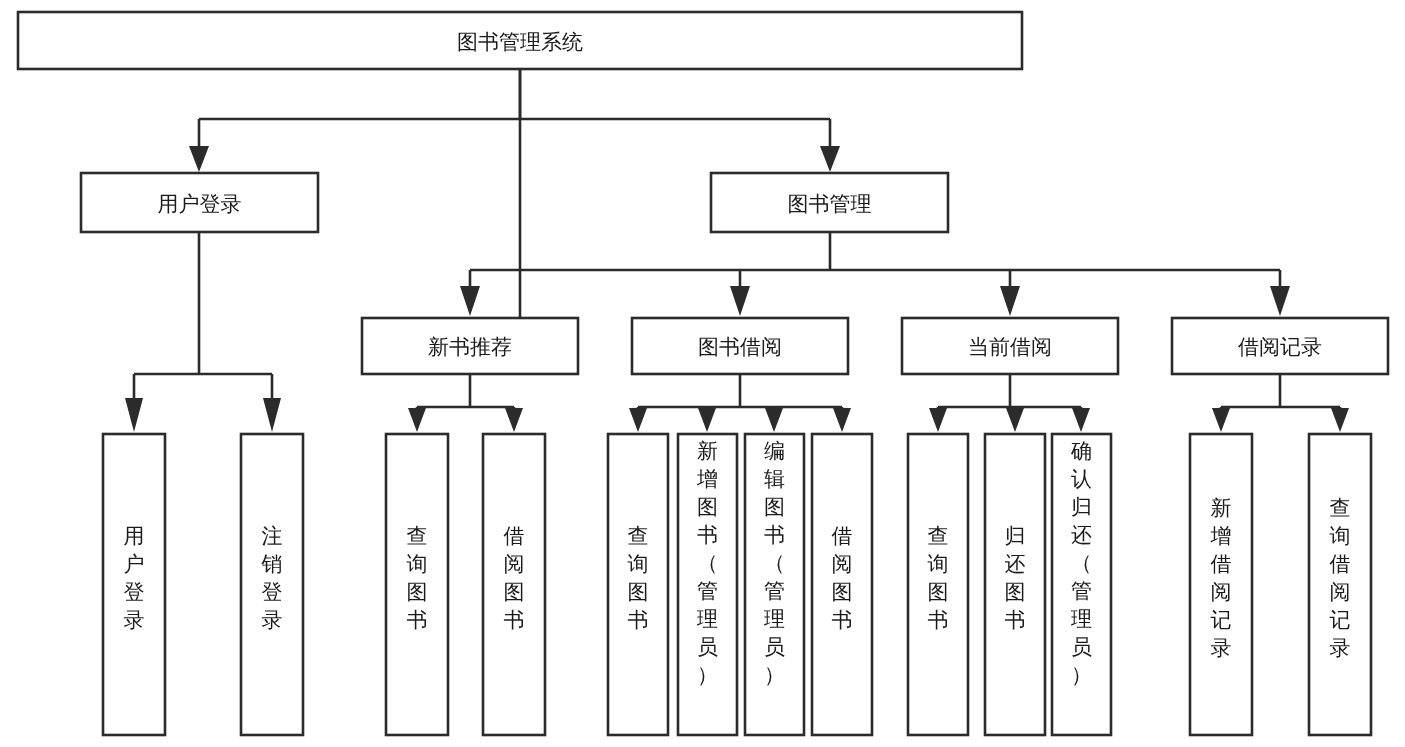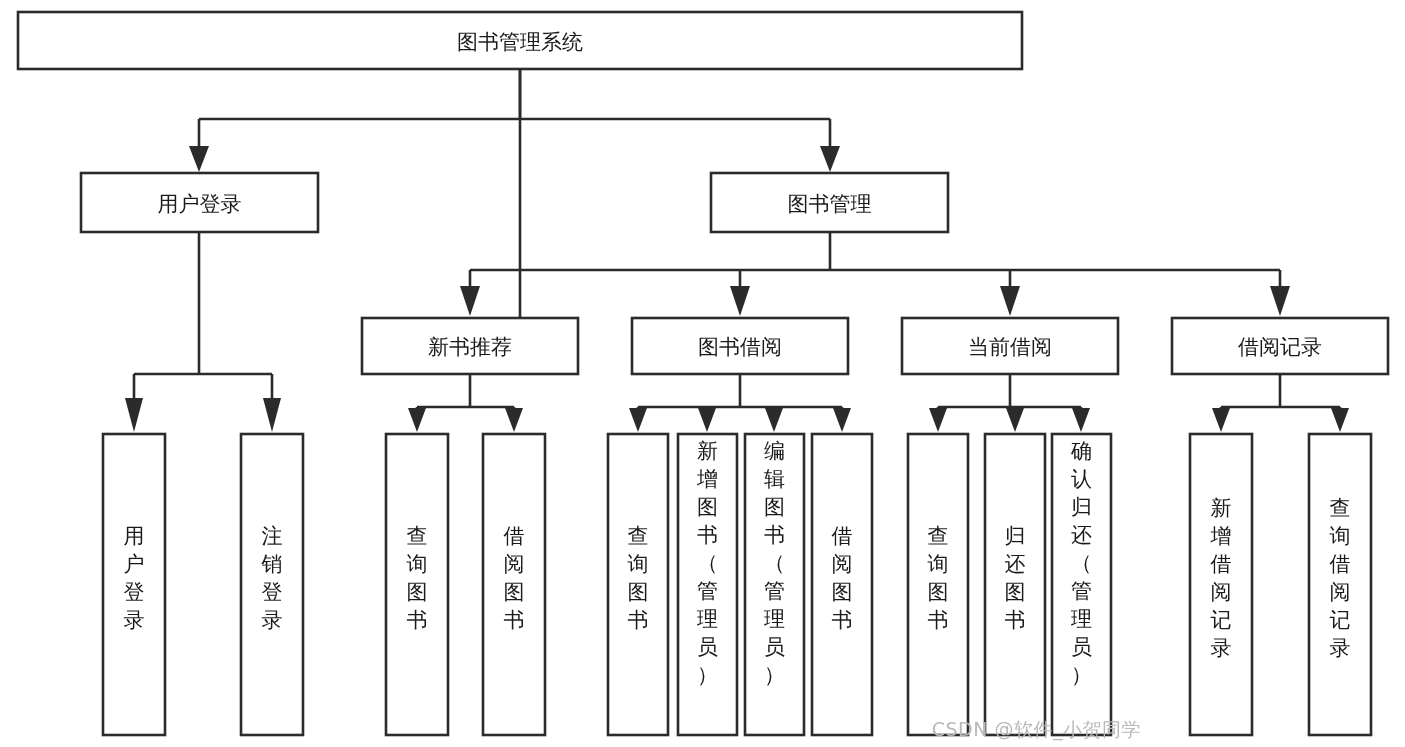--- a/index.html
+++ b/index.html
@@ -224,14 +224,13 @@
           <rect class="node-box" x="1190" y="434" width="62" height="301"></rect>
           <text class="node-label-v"><tspan x="1221" y="514.5">新</tspan><tspan x="1221" y="542.5">增</tspan><tspan x="1221" y="570.5">借</tspan><tspan x="1221" y="598.5">阅</tspan><tspan x="1221" y="626.5">记</tspan><tspan x="1221" y="654.5">录</tspan></text>
         </g>
         <g>
           <rect class="node-box" x="1309" y="434" width="62" height="301"></rect>
           <text class="node-label-v"><tspan x="1340" y="514.5">查</tspan><tspan x="1340" y="542.5">询</tspan><tspan x="1340" y="570.5">借</tspan><tspan x="1340" y="598.5">阅</tspan><tspan x="1340" y="626.5">记</tspan><tspan x="1340" y="654.5">录</tspan></text>
         </g>
       </g>
   </svg>
 
-  <div class="watermark-text">CSDN @软件_小贺同学</div>
 </div>
 
 </body></html>

